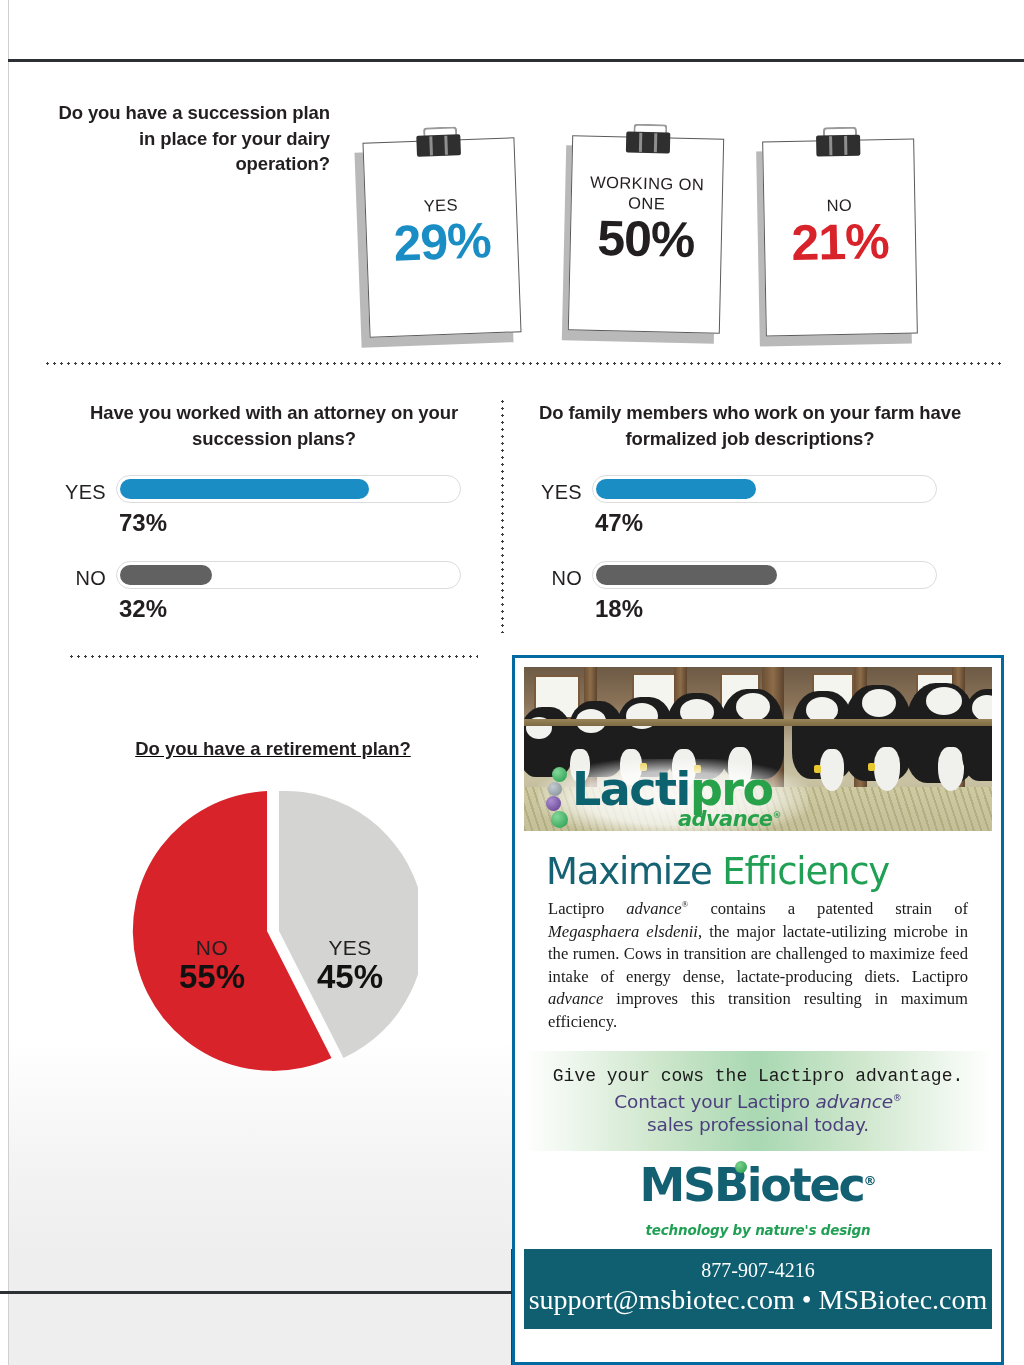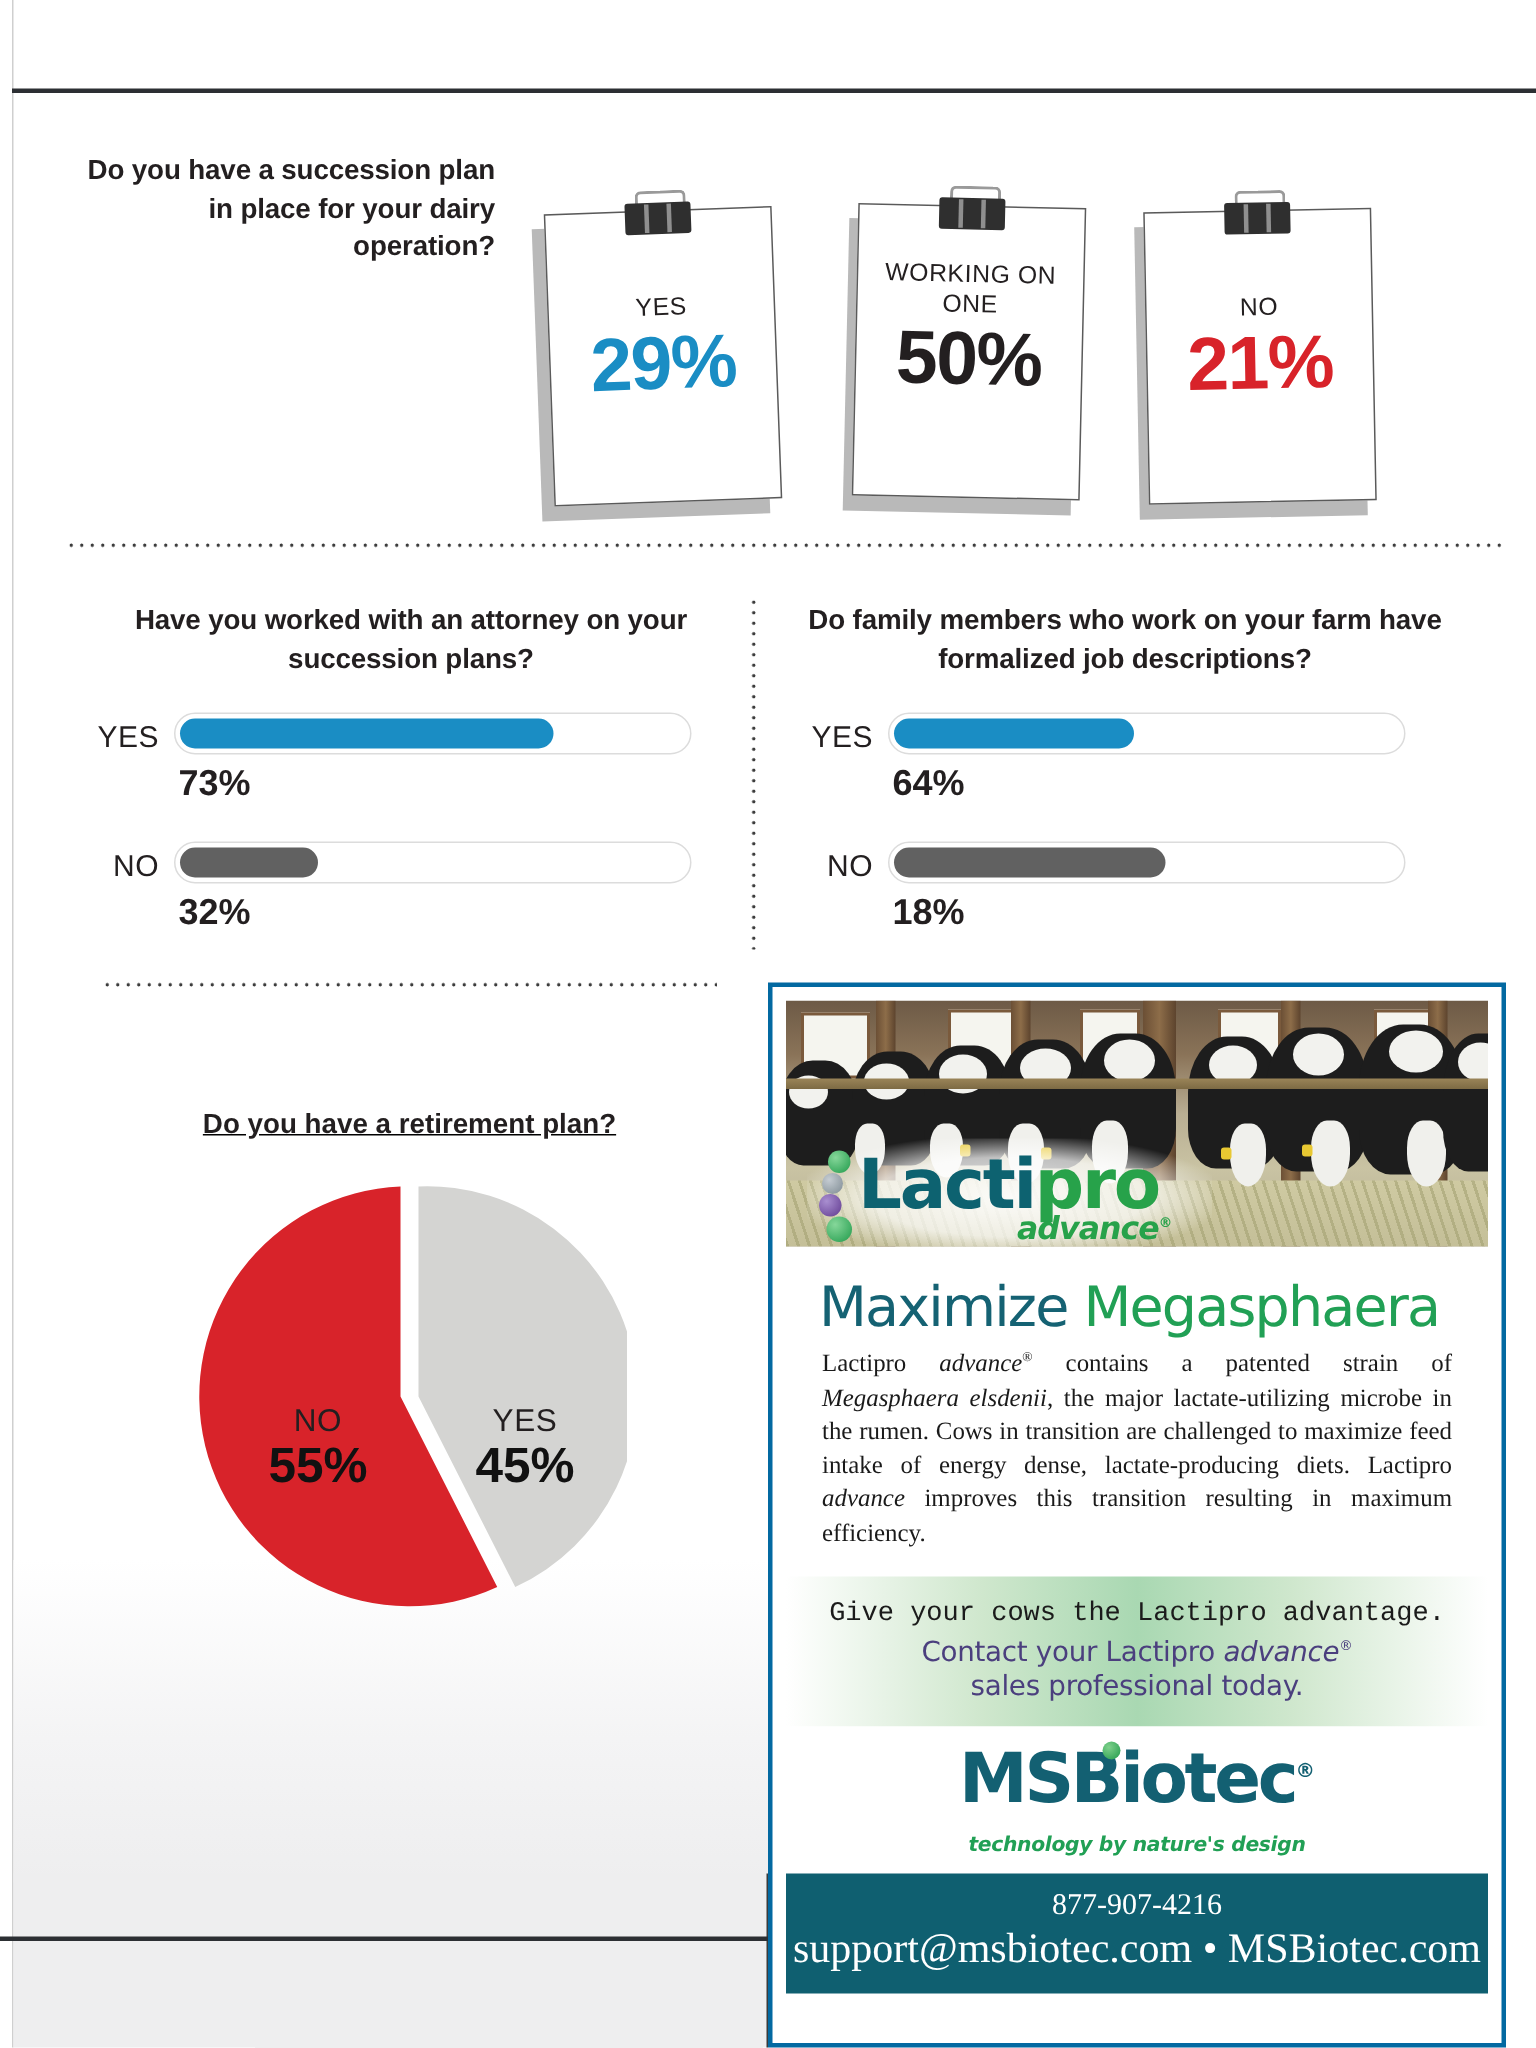--- a/index.html
+++ b/index.html
@@ -223,21 +223,21 @@
 </div>
 
 <div class="bargroup" id="bars-right">
   <div class="bar-title">Do family members who work on your farm have formalized job descriptions?</div>
 
   <div class="bar-row">
     <div class="bar-label">YES</div>
     <div class="bar-track">
       <div class="bar-fill blue" style="width:160px"></div>
     </div>
-    <div class="bar-pct">64%</div>
+    <div class="bar-pct">47%</div>
   </div>
 
   <div class="bar-row">
     <div class="bar-label">NO</div>
     <div class="bar-track">
       <div class="bar-fill grey" style="width:181px"></div>
     </div>
     <div class="bar-pct">18%</div>
   </div>
 </div>
@@ -330,21 +330,21 @@
           <i style="left:0px;top:29px;width:15px;height:15px;background:radial-gradient(circle at 34% 32%,#a98fd0,#60398f)"></i>
           <i style="left:5px;top:44px;width:17px;height:17px;background:radial-gradient(circle at 34% 32%,#86d79a,#1f9a4a)"></i>
         </div>
         <div class="word"><span class="w1">Lacti</span><span class="w2">pro</span></div>
         <div class="adv"><span>advance</span><sup>®</sup></div>
       </div>
     </div>
 
     <div id="ad-head">
       <span class="h1">Maximize</span>
-      <span class="h2">Megasphaera</span>
+      <span class="h2">Efficiency</span>
     </div>
 
     <div id="ad-body">
       Lactipro <i>advance</i><sup>®</sup> contains a patented strain of
       <i>Megasphaera&nbsp;elsdenii</i>, the major lactate-utilizing microbe in the rumen.
       Cows in transition are challenged to maximize feed intake of energy dense,
       lactate-producing diets. Lactipro <i>advance</i> improves this transition
       resulting in maximum efficiency.
     </div>
 

